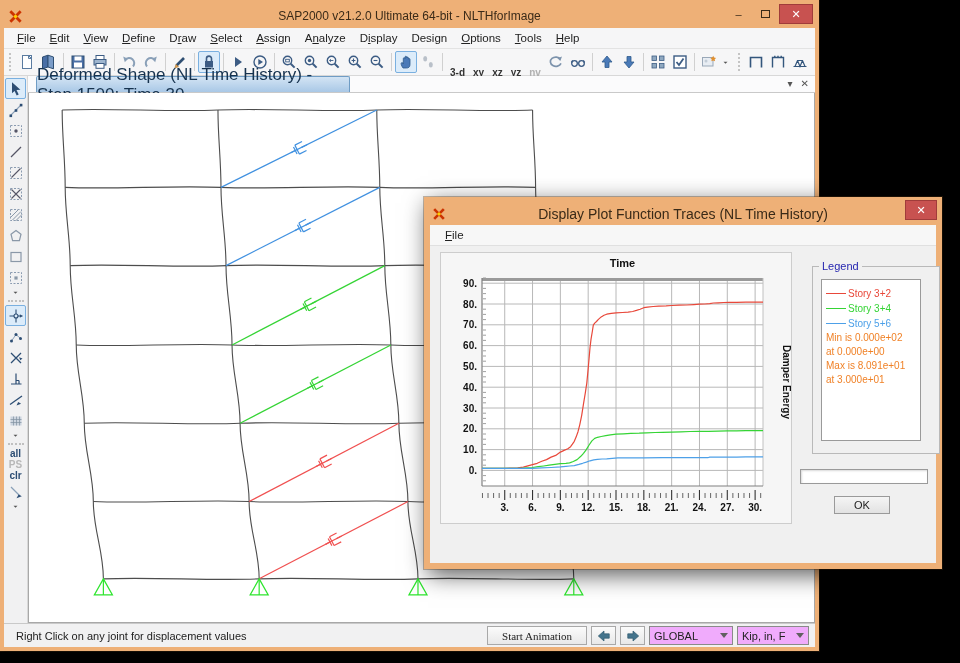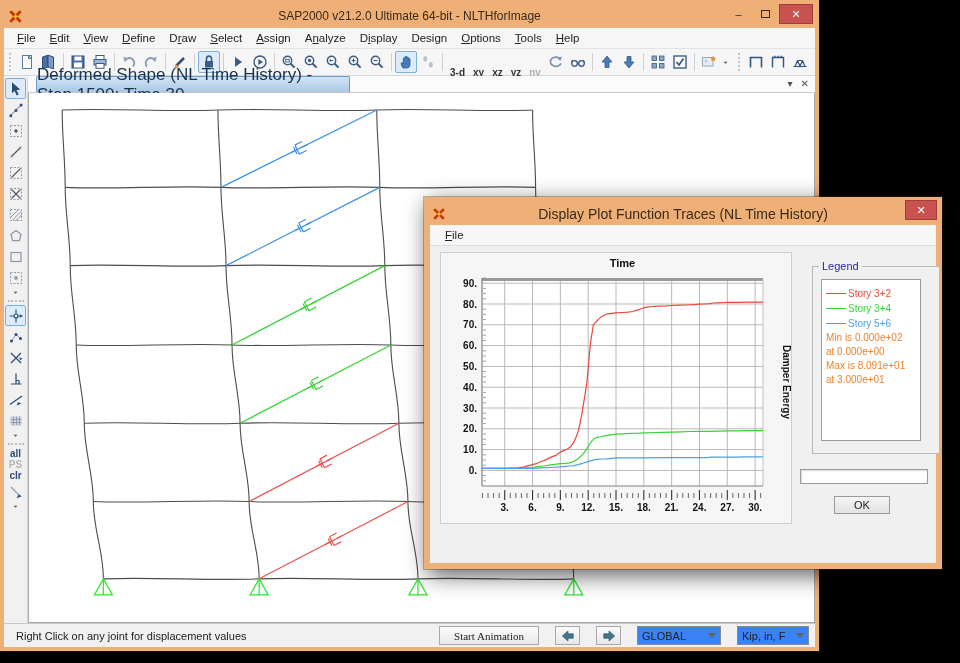--- a/index.html
+++ b/index.html
@@ -43,27 +43,27 @@
 
   .viewport{flex:1;display:flex;flex-direction:column;background:#fff;}
   .tabstrip{height:17px;background:#fbfbfc;display:flex;align-items:flex-end;position:relative;border-bottom:1px solid #c9c9c9;}
   .tab{margin-left:8px;width:314px;height:16px;background:linear-gradient(#d3e4f4,#a9c8e6);
     border:1px solid #6f9cc4;border-bottom:none;border-radius:2px 2px 0 0;
     font-size:17px;color:#16324e;display:flex;align-items:center;justify-content:center;}
   .tabstrip .tab-tools{position:absolute;right:6px;top:2px;display:flex;gap:8px;font-size:10px;color:#555;}
   .canvas{flex:1;position:relative;background:#fff;border:1px solid #a8a8a8;border-top:none;margin:0;}
   .canvas svg{position:absolute;left:0;top:0;width:100%;height:100%;}
 
-  .statusbar{height:24px;background:#f1f1f2;border-top:1px solid #c9c9c9;display:flex;align-items:center;padding:0 6px 0 12px;gap:16px;}
+  .statusbar{height:24px;background:#f1f1f2;border-top:1px solid #c9c9c9;display:flex;align-items:center;padding:0 6px 0 12px;gap:4px;}
   .statusbar .hint{flex:1;font-size:11px;color:#222;}
   .sbtn{height:19px;border:1px solid #a8a8a8;background:linear-gradient(#fbfbfb,#e8e8e8);
     font-size:11px;color:#222;display:flex;align-items:center;justify-content:center;padding:0 14px;font-family:Liberation Serif, serif;}
   .arrbtn{width:25px;height:19px;border:1px solid #a8a8a8;background:linear-gradient(#fbfbfb,#e8e8e8);
     display:flex;align-items:center;justify-content:center;}
-  .combo{height:19px;border:1px solid #8a8a8a;background:#3b82f6;font-size:11px;color:#222;
+  .combo{height:19px;border:1px solid #8a8a8a;background:#f0abfc;font-size:11px;color:#222;
     display:flex;align-items:center;justify-content:space-between;padding:0 4px;}
   .combo .chev{width:0;height:0;border:4px solid transparent;border-top:5px solid #606060;margin-top:4px;}
   .combo.c1{width:84px;} .combo.c2{width:72px;}
 
   
   .dialog{position:absolute;left:424px;top:197px;width:518px;height:372px;
     border:6px solid #eeb077;background:#f0f0f0;box-shadow:4px 6px 22px rgba(0,0,0,.65),0 0 0 1px rgba(96,64,24,.35);}
   .dlg-title{height:22px;background:#eeb077;display:flex;align-items:center;position:relative;}
   .dlg-title .app-icon{margin-left:2px;width:14px;height:14px;}
   .dlg-title .t{position:absolute;left:0;right:0;text-align:center;font-size:14px;color:#3a2a18;}

